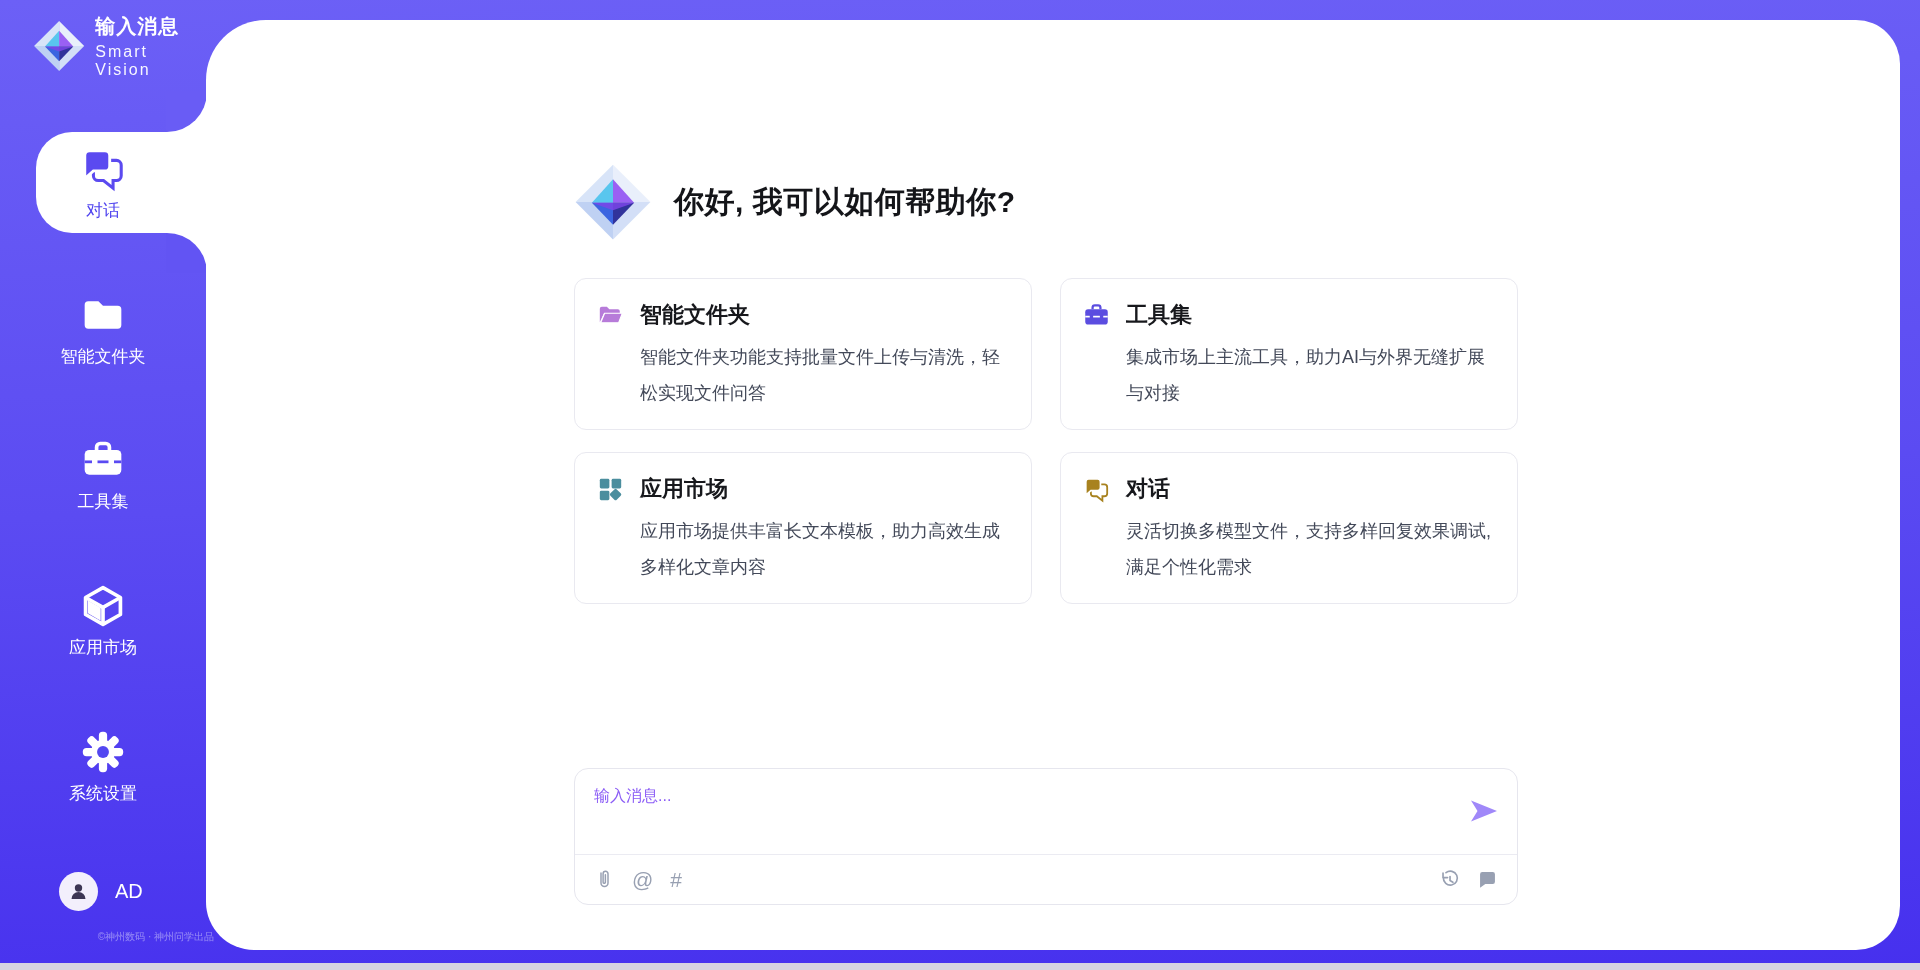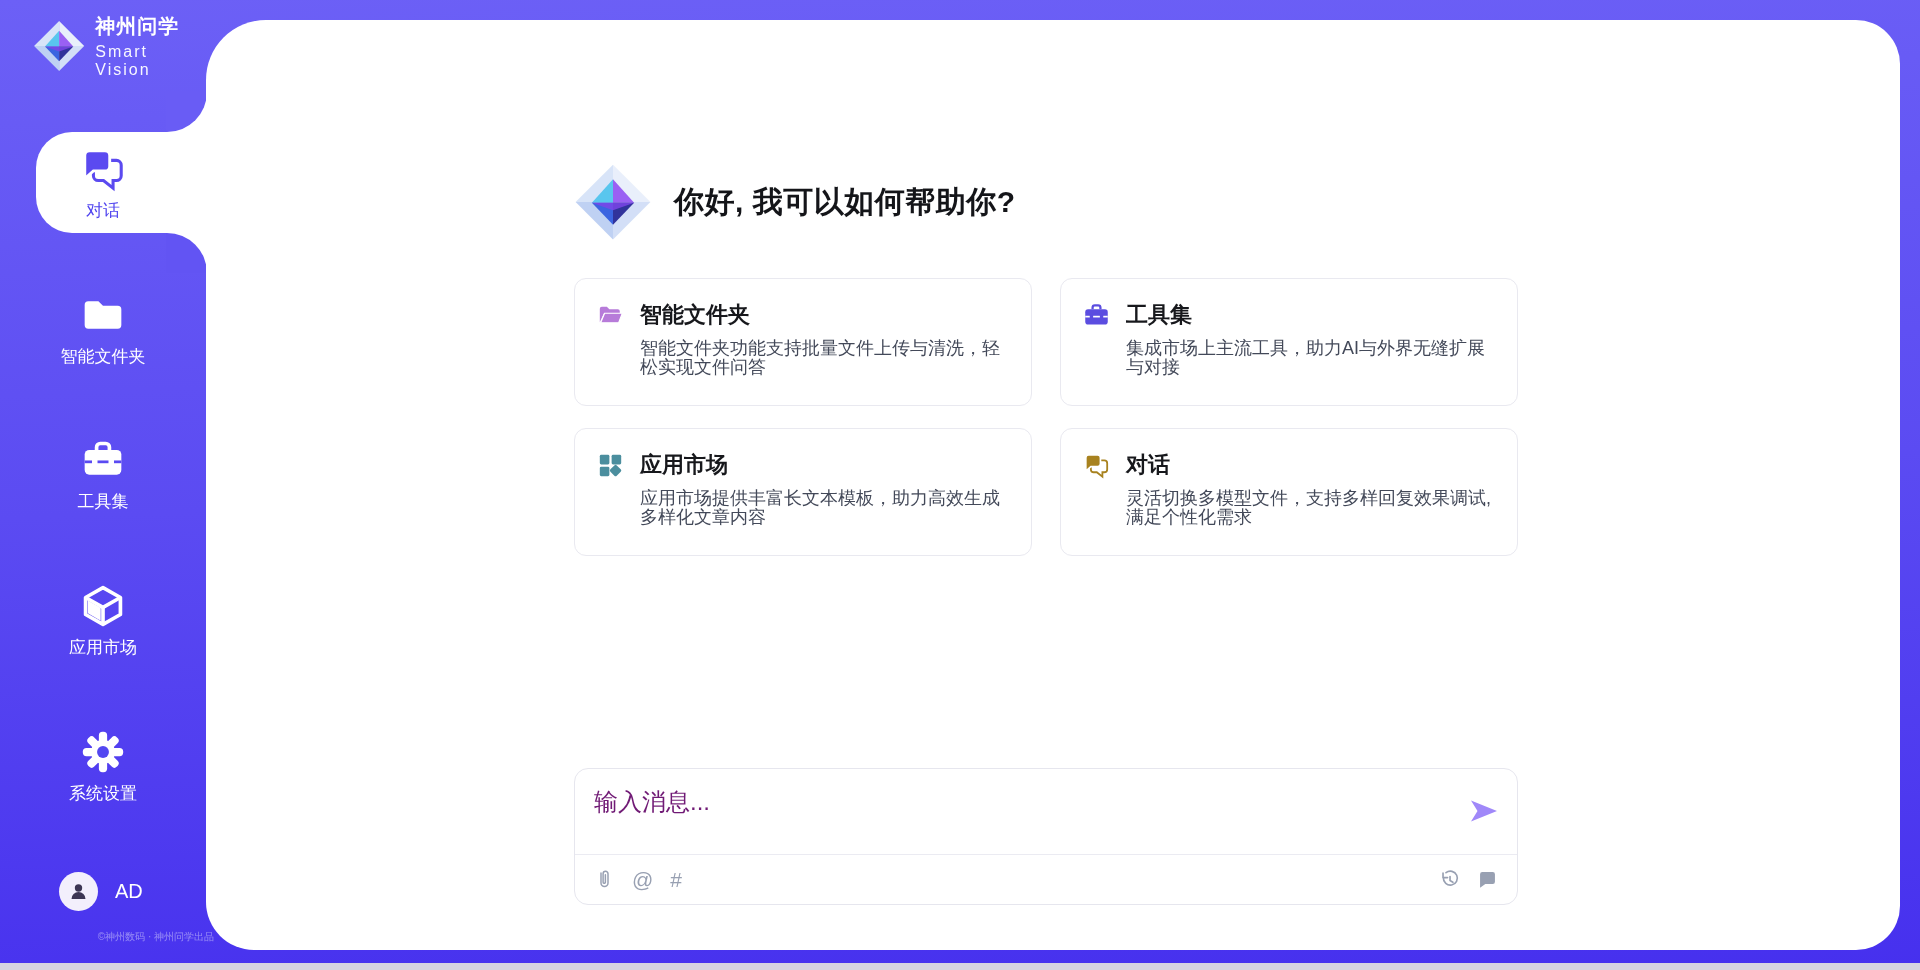--- a/index.html
+++ b/index.html
@@ -76,38 +76,38 @@
     border:1px solid #e9e9f0; border-radius:12px; background:#fff;
     min-height:128px; padding:21px 18px 18px 22px;
     display:flex; gap:16px; cursor:pointer;
   }
   .card-icon { width:27px; height:27px; flex:0 0 27px; margin-top:2px; }
   .card.c1 .card-icon { color:#b77bd9; --seam:#ffffff; }
   .card.c2 .card-icon { color:#5b4de0; --seam:#ffffff; }
   .card.c3 .card-icon { color:#4b8e9e; }
   .card.c4 .card-icon { color:#a8821f; --seam:#ffffff; }
   .card-title { font-size:22px; font-weight:bold; color:#17181c; margin-bottom:9px; }
-  .card-desc { font-size:18px; color:#434959; line-height:19px; max-width:382px; }
+  .card-desc { font-size:18px; color:#434959; line-height:36px; max-width:382px; }
 
   
   .model-pill {
     position:absolute; top:692px; left:0; height:44px;
     display:inline-flex; align-items:center; gap:11px;
     background:#f2f1f9; border-radius:22px; padding:0 17px 0 11px; cursor:pointer;
   }
   .model-gem { width:27px; height:27px; }
   .model-name { font-size:20px; color:#2f3442; }
   .model-chevron { width:15px; height:15px; color:#4a4f5c; }
 
   
   .composer {
     position:absolute; top:748px; left:0; width:100%; height:137px;
     border:1.5px solid #e6e6ee; border-radius:14px; background:#fff;
   }
-  .composer-input { position:absolute; left:19px; top:17px; font-size:24px; color:#701a75; }
+  .composer-input { position:absolute; left:19px; top:17px; font-size:16px; color:#8b5cf6; }
   .send-btn { position:absolute; right:17px; top:26px; width:32px; height:32px; color:#a088f9; cursor:pointer; }
   .composer-bar {
     position:absolute; left:0; right:0; top:85px; bottom:0;
     border-top:1px solid #ebebf2;
     display:flex; align-items:center; padding:0 19px; gap:17px; color:#98a0b2;
   }
   .bar-icon { width:21px; height:21px; cursor:pointer; }
   .glyph-icon { font-size:21px; line-height:21px; cursor:pointer; color:#98a0b2; }
   .bar-right { margin-left:auto; display:flex; align-items:center; gap:17px; }
 
@@ -199,21 +199,21 @@
 
 <div class="app">
 
   <aside class="sidebar">
 
     <div class="brand">
       <svg class="brand-gem">
           <use href="#logo-gem"></use>
         </svg>
       <div class="brand-text">
-        <div class="brand-name">神州问学</div>
+        <div class="brand-name">输入消息</div>
         <div class="brand-sub">Smart Vision</div>
       </div>
     </div>
 
     <div class="fillet-white fw-top"></div>
     <div class="fillet top"></div>
     <div class="active-tab">
       <div class="active-tab-inner">
         <svg class="nav-icon">
             <use href="#icon-chat"></use>

